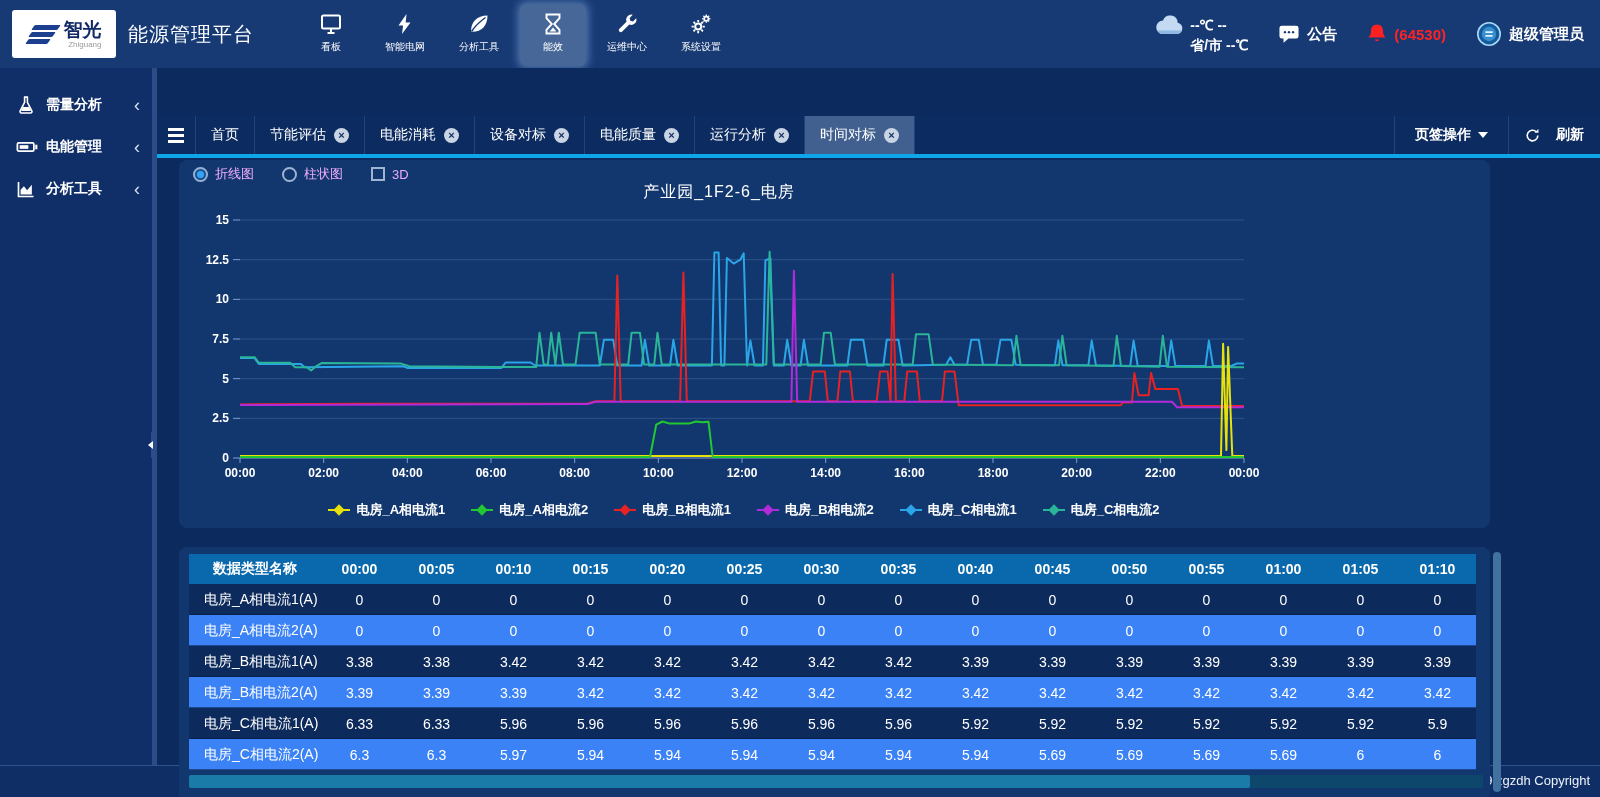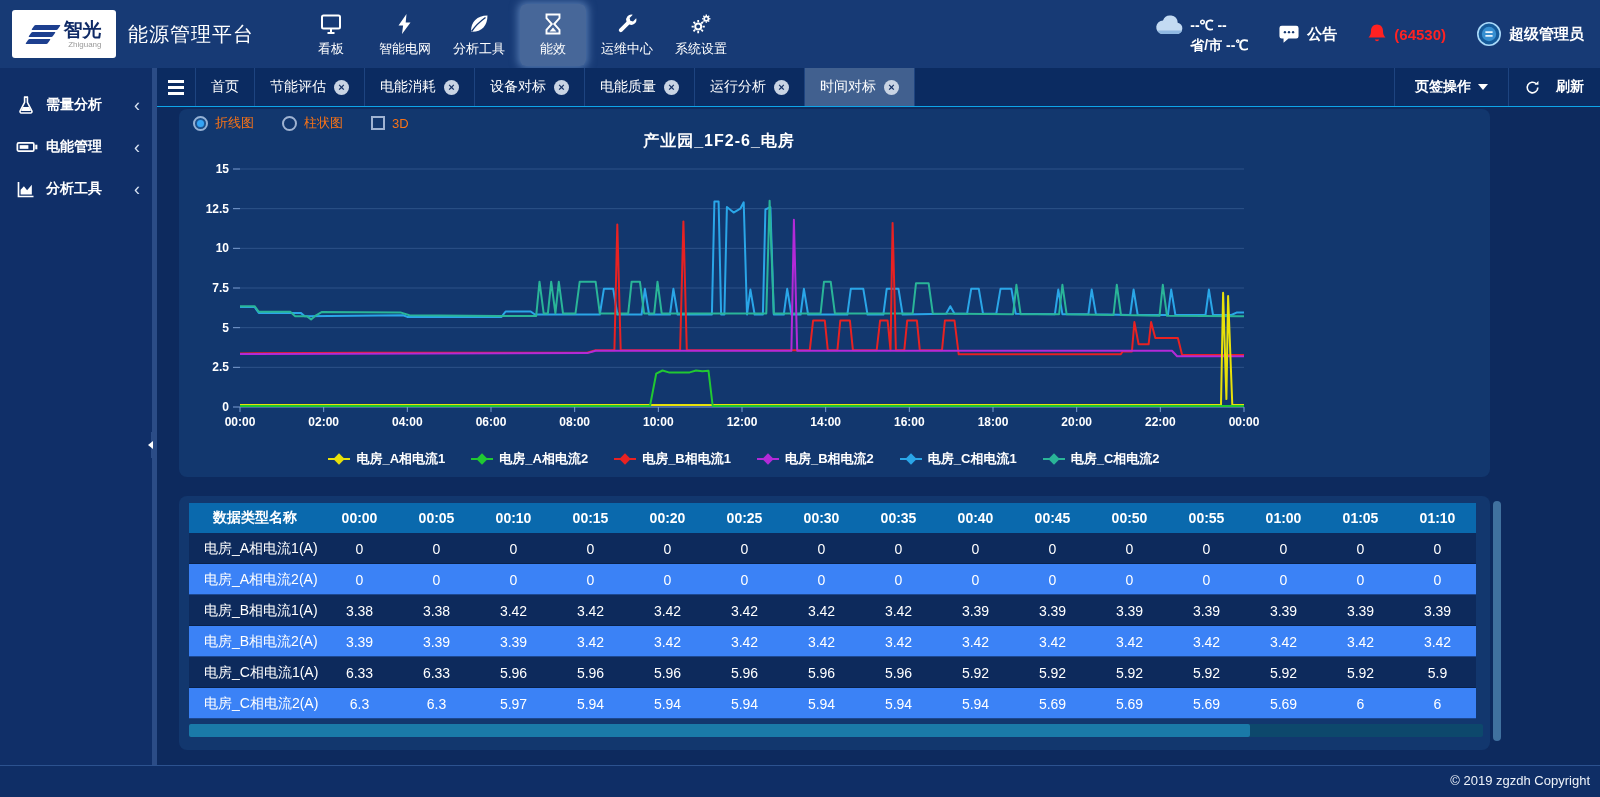--- a/index.html
+++ b/index.html
@@ -14,21 +14,21 @@
   .logo-stripes i:nth-child(1){width:26px;margin-left:6px;}
   .logo-stripes i:nth-child(2){width:24px;margin-left:3px;}
   .logo-stripes i:nth-child(3){width:22px;}
   .logo-text{color:#0f2a66;font-weight:bold;font-size:19px;line-height:1;}
   .logo-sub{color:#9a9a9a;font-size:8px;text-align:right;margin-top:1px;}
   .app-title{color:#fff;font-size:20px;margin-left:12px;letter-spacing:1px;white-space:nowrap;}
   .top-nav{display:flex;margin-left:44px;gap:8px;align-items:center;height:100%;}
   .nav-item{width:66px;height:62px;margin-top:2px;border-radius:6px;text-align:center;color:#fff;
     cursor:pointer;padding-top:7px;box-sizing:border-box;}
   .nav-item .nicon{height:26px;display:flex;justify-content:center;align-items:center;}
-  .nav-item .nlabel{font-size:13px;margin-top:3px;white-space:nowrap;}
+  .nav-item .nlabel{font-size:10px;margin-top:3px;white-space:nowrap;}
   .nav-item.active{background:rgba(173,198,231,.32);box-shadow:0 0 9px 2px rgba(150,190,240,.5);}
   .header-right{margin-left:auto;display:flex;align-items:center;gap:30px;padding-right:16px;
     color:#fff;font-weight:bold;white-space:nowrap;}
   .weather{font-size:14px;}
   .w-line1{display:flex;align-items:center;gap:6px;}
   .w-line2{margin-top:2px;padding-left:4px;margin-left:32px;}
   .notice,.alarm,.user{display:flex;align-items:center;gap:7px;font-size:15px;cursor:pointer;}
   .alarm-count{color:#ff2222;}
   .icon{display:inline-flex;align-items:center;justify-content:center;}
   
@@ -37,45 +37,45 @@
     border-right:5px solid #2b4c86;flex-shrink:0;}
   .side-item{height:42px;display:flex;align-items:center;color:#fff;font-size:14px;font-weight:bold;
     padding:0 12px 0 16px;cursor:pointer;}
   .side-item .sicon{width:22px;height:20px;margin-right:8px;display:inline-flex;align-items:center;}
   .side-item .chev{margin-left:auto;color:#d7e2f2;font-size:18px;font-weight:normal;line-height:1;}
   .collapse-handle{position:absolute;right:-5px;top:364px;width:6px;height:26px;background:#2b4c86;cursor:pointer;}
   .collapse-handle::after{content:"";position:absolute;left:-3px;top:9px;border-right:5px solid #fff;
     border-top:4px solid transparent;border-bottom:4px solid transparent;}
   .main{flex:1;display:flex;flex-direction:column;background:#0d2a5e;min-width:0;}
   
-  .tabbar{height:38px;background:#0b2b61;display:flex;align-items:stretch;border-bottom:1px solid #0ea5e9;flex-shrink:0;}
+  .tabbar{height:38px;background:#0b2b61;display:flex;align-items:stretch;border-bottom:4px solid #0ea5e9;flex-shrink:0;margin-top:48px;}
   .hamburger{width:38px;display:flex;flex-direction:column;justify-content:center;align-items:center;
     gap:3px;cursor:pointer;border-right:1px solid #1e4480;}
   .hamburger i{width:16px;height:3px;background:#fff;display:block;}
   .tabs{display:flex;align-items:stretch;}
   .tab{display:flex;align-items:center;gap:8px;padding:0 15px;color:#fff;font-size:14px;
     border-right:1px solid #1e4480;cursor:pointer;white-space:nowrap;}
   .tab.active{background:#41608f;}
   .tab-close{width:15px;height:15px;border-radius:50%;background:#c9d4e4;color:#143063;
     font-size:11px;line-height:15px;text-align:center;font-weight:bold;cursor:pointer;}
   .tab-actions{margin-left:auto;display:flex;align-items:stretch;color:#fff;font-size:14px;font-weight:bold;}
   .tab-ops{display:flex;align-items:center;gap:7px;padding:0 20px;border-left:1px solid #1e4480;cursor:pointer;}
   .caret{width:0;height:0;border-left:5px solid transparent;border-right:5px solid transparent;border-top:6px solid #fff;}
   .refresh{display:flex;align-items:center;gap:16px;padding:0 16px;border-left:1px solid #1e4480;cursor:pointer;}
   
   .content{flex:1;position:relative;}
   .chart-panel{position:absolute;left:22px;top:2px;width:1311px;height:368px;background:#12376e;border-radius:8px;}
-  .chart-controls{position:absolute;left:14px;top:5px;display:flex;align-items:center;gap:28px;color:#f97316;font-size:13px;}
+  .chart-controls{position:absolute;left:14px;top:5px;display:flex;align-items:center;gap:28px;color:#f0abfc;font-size:13px;}
   .radio-item{display:flex;align-items:center;gap:7px;cursor:pointer;}
   .radio-circle{width:15px;height:15px;border-radius:50%;border:2px solid #9fb3d2;position:relative;box-sizing:border-box;}
   .radio-circle.checked::after{content:'';position:absolute;left:2px;top:2px;right:2px;bottom:2px;
     border-radius:50%;background:#35a4f5;box-shadow:0 0 5px #35a4f5;}
   .checkbox-square{width:14px;height:14px;border:2px solid #9fb3d2;box-sizing:border-box;}
   .chart-title{position:absolute;top:22px;left:0;width:1080px;text-align:center;color:#fff;
-    font-size:16px;font-weight:bold;letter-spacing:1px;}
+    font-size:16px;font-weight:normal;letter-spacing:1px;}
   .chart-svg{position:absolute;left:8px;top:44px;}
   .legend{position:absolute;bottom:9px;left:0;width:1130px;display:flex;justify-content:center;
     gap:26px;color:#fff;font-size:13px;font-weight:bold;}
   .legend-item{display:flex;align-items:center;gap:6px;cursor:pointer;white-space:nowrap;}
   .legend-marker{position:relative;width:22px;height:10px;}
   .legend-marker .lline{position:absolute;top:4px;left:0;width:22px;height:2px;}
   .legend-marker .ldiamond{position:absolute;top:1px;left:7px;width:8px;height:8px;transform:rotate(45deg);}
   .table-panel{position:absolute;left:22px;top:389px;width:1311px;height:254px;background:#12376e;border-radius:8px;}
   .data-table{position:absolute;left:10px;top:7px;}
   .t-row{display:flex;height:31px;box-shadow:inset 0 -1px 0 rgba(6,25,60,.55);}

